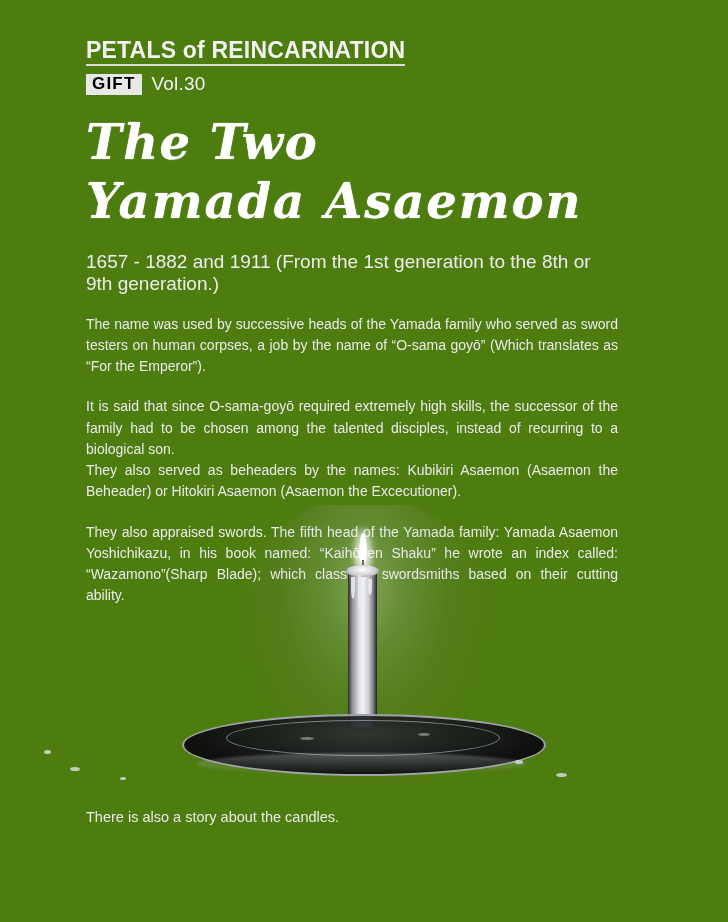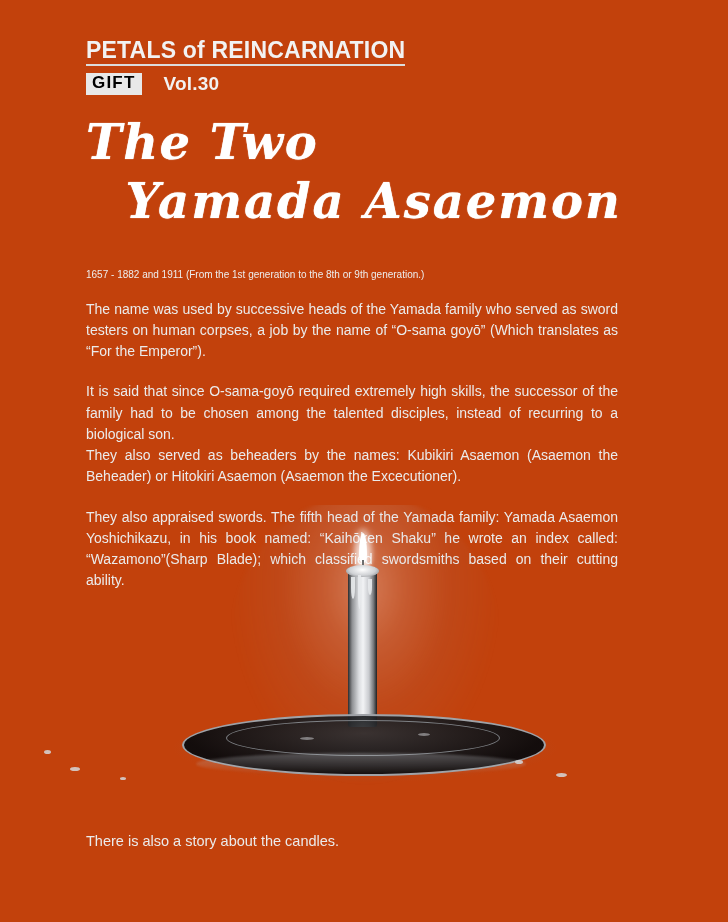--- a/index.html
+++ b/index.html
@@ -11,21 +11,21 @@
     width: 728px;
     height: 922px;
     overflow: hidden;
     font-family: "Liberation Sans", sans-serif;
     color: #e9e9e9;
   }
   .page {
     position: relative;
     width: 728px;
     height: 922px;
-    background: #c2410c;
+    background: #4d7c0f;
     overflow: hidden;
   }
   .content {
     position: absolute;
     left: 86px;
     top: 0;
     width: 536px;
   }
 
   
@@ -36,61 +36,60 @@
     color: #f2f2f2;
     padding-top: 37px;
     border-bottom: 2px solid #dcdcdc;
     display: inline-block;
     padding-bottom: 1px;
     line-height: 1.15;
   }
   .gift-row {
     margin-top: 7px;
     display: flex;
-    align-items: flex-start;
-    gap: 22px;
+    align-items: center;
+    gap: 10px;
   }
   .gift-badge {
     background: #e8e8e8;
     color: #000;
     font-weight: bold;
     font-size: 17px;
     letter-spacing: 1.2px;
     padding: 1px 6px 2px 6px;
     line-height: 1.1;
   }
   .vol {
     font-size: 19px;
-    font-weight: bold;
+    font-weight: normal;
     color: #f2f2f2;
     letter-spacing: 0.2px;
   }
 
   
   .brush-title {
     margin-top: 18px;
     font-family: "DejaVu Serif", serif;
     font-style: italic;
     font-weight: bold;
     font-size: 48px;
     line-height: 1.22;
     color: #ffffff;
     letter-spacing: 1.5px;
     text-shadow: 0 0 1px #fff;
   }
   .brush-title .l2 {
     display: block;
     letter-spacing: 2px;
-    text-align: right;
   }
 
   
   .dates {
-    margin-top: 38px;
-    font-size: 10px;
+    margin-top: 20px;
+    font-size: 19px;
     color: #ededed;
   }
   p.body {
     font-size: 14px;
     line-height: 1.52;
     color: #ebebeb;
     text-align: justify;
     margin: 19px 4px 0 0;
   }
   p.tight {
@@ -232,21 +231,20 @@
   .s5 { left: 556px; top: 268px; width: 11px; height: 4px; }
   .s6 { left: 300px; top: 232px; width: 14px; height: 3px; opacity: 0.5; }
   .s7 { left: 418px; top: 228px; width: 12px; height: 3px; opacity: 0.5; }
 
   
   .footer-text {
     position: absolute;
     left: 86px;
     top: 806px;
     width: 536px;
-    margin-top: 24px;
   }
   .footer-text p {
     font-size: 14.5px;
     line-height: 1.52;
     color: #ebebeb;
     margin: 0;
     text-align: justify;
   }
 </style>
 </head>

